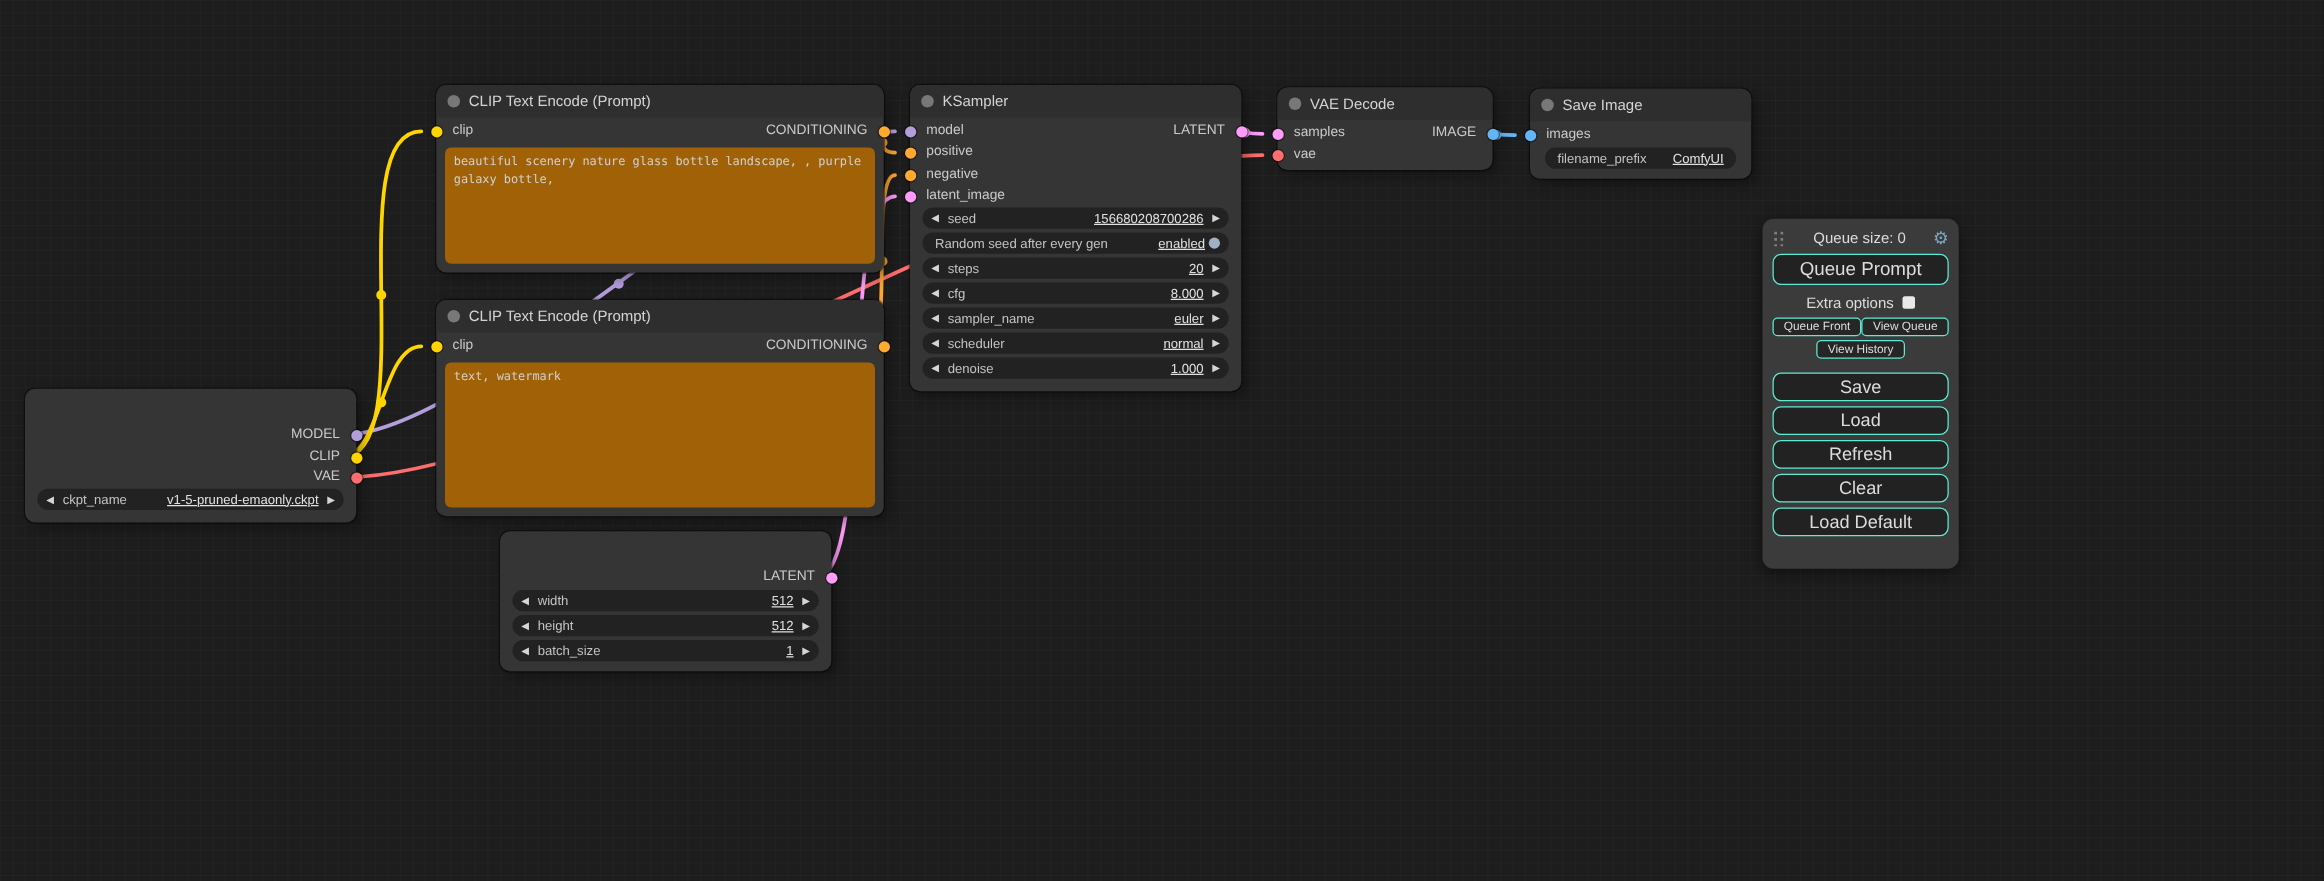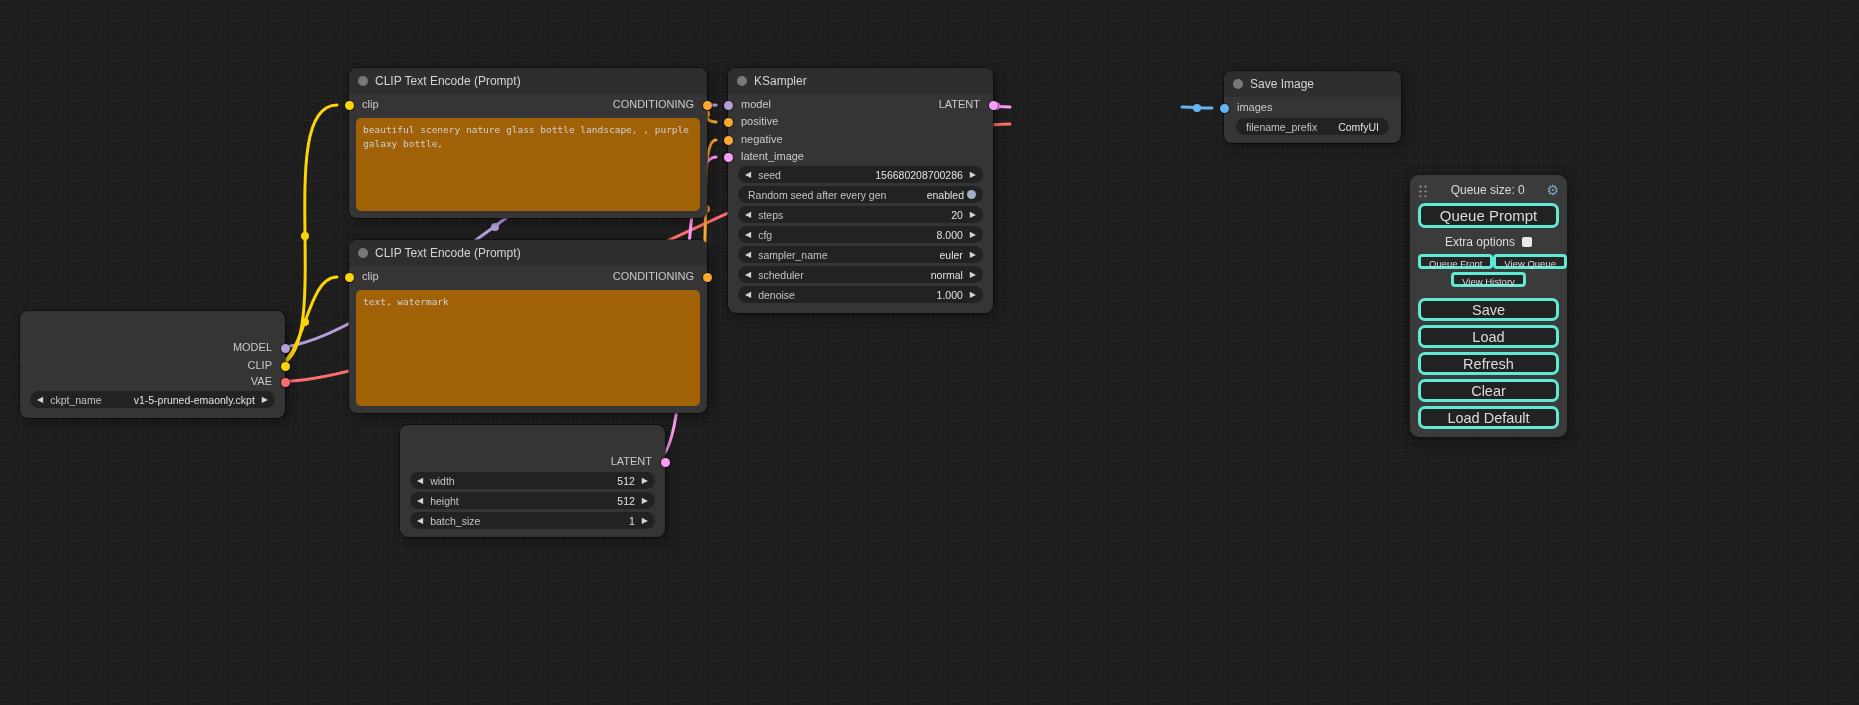--- a/index.html
+++ b/index.html
@@ -37,47 +37,47 @@
   .slot.out .slabel { margin-right:13px;padding-left:32px; }
   .slabel { font-size:11px; color:#cacaca; white-space:nowrap; }
 
   .widget {
     position:absolute; left:10px; right:10px; height:17px; background:#222;
     border-radius:9px; display:flex; align-items:center; padding:0 7px;
     font-size:10.5px; color:#cfcfcf; white-space:nowrap;
   }
   .warr { font-size:8px; color:#d5d5d5; line-height:1; cursor:pointer; }
   .wname { margin-left:7px; color:#c3c3c3; }
-  .wval { margin-left:auto; margin-right:7px; color:#e2e2e2; }
+  .wval { margin-left:auto; margin-right:7px; color:#e2e2e2;text-decoration:underline; }
   .widget.plain .wname { margin-left:3px; }
   .widget.plain .wval { margin-right:3px; }
   .toggle-dot { width:9px; height:9px; border-radius:50%; background:#9fb1c2; flex:0 0 auto; }
 
   .prompt-box {
     position:absolute; left:7px; right:7px; background:#a16207; border-radius:5px;
     padding:5px 7px; font:9.5px/1.5 "DejaVu Sans Mono",monospace; color:#d0d0d0;
     white-space:pre-wrap; overflow:hidden;
   }
 
   .menu {
     position:absolute; z-index:5; left:1410px; top:175px; width:157px;
-    background:#3b3b3b; border-radius:9px; padding:7px 8px 8px;
+    background:#3b3b3b; border-radius:9px; padding:7px 8px 26px;
     box-shadow:0 3px 12px rgba(0,0,0,.5); display:flex; flex-direction:column;
   }
   .menu-head { display:flex; align-items:center; height:16px; margin-bottom:5px; }
   .drag-handle {
     width:11px; height:13px; flex:0 0 auto;
     background-image:radial-gradient(circle, #7d7d7d 1.1px, transparent 1.4px);
     background-size:5px 5px; cursor:grab;
   }
   .qsize { flex:1; text-align:center; font-size:12px; color:#dcdcdc; }
   .gear { font-size:14px; color:#79a8c2; line-height:1; cursor:pointer; flex:0 0 auto; }
   .btn {
     display:block; width:100%; background:#222; color:#dcdcdc;
-    border:3px solid #5eead4; border-radius:7px; font-family:inherit; cursor:pointer;
+    border:1px solid #5eead4; border-radius:7px; font-family:inherit; cursor:pointer;
   }
   .btn.big { height:25px; font-size:15px; margin-bottom:5px; }
   .btn.med { height:23px; font-size:14.5px; margin-top:4px; }
   .extra-row { display:flex; align-items:center; justify-content:center; gap:7px; height:18px; font-size:12px; color:#dcdcdc; }
   .checkbox { width:10px; height:10px; background:#e9e9e9; border-radius:2px; cursor:pointer; }
   .small-row { display:flex; justify-content:space-between; margin-top:3px; }
   .small-row.center { justify-content:center; }
   .btn.small { width:auto; flex:0 0 auto; padding:1px 8px; height:15px; font-size:9.5px; border-radius:4px; background:#262626; margin:0; }
   .gap { height:7px; }
 </style>
@@ -255,20 +255,38 @@
       <span class="warr">▶</span>
     </div>
     <div class="widget" style="top:218px">
       <span class="warr">◀</span>
       <span class="wname">denoise</span>
       <span class="wval">1.000</span>
       <span class="warr">▶</span>
     </div>
   </section>
 
+  <section class="node" style="left:1010px;top:70px;width:172px;height:66px">
+    <header class="ntitle">
+      <span class="ndot"></span>
+      <span class="ttext">VAE Decode</span>
+    </header>
+    <div class="slot in" style="top:30px">
+      <span class="dot" style="background: rgb(255, 156, 249);"></span>
+      <span class="slabel">samples</span>
+    </div>
+    <div class="slot out" style="top:30px">
+      <span class="slabel">IMAGE</span>
+      <span class="dot" style="background: rgb(100, 181, 246);"></span>
+    </div>
+    <div class="slot in" style="top:47px">
+      <span class="dot" style="background: rgb(255, 110, 110);"></span>
+      <span class="slabel">vae</span>
+    </div>
+  </section>
 
   <section class="node" style="left:1212px;top:71px;width:177px;height:72px">
     <header class="ntitle">
       <span class="ndot"></span>
       <span class="ttext">Save Image</span>
     </header>
     <div class="slot in" style="top:30px">
       <span class="dot" style="background: rgb(100, 181, 246);"></span>
       <span class="slabel">images</span>
     </div>

